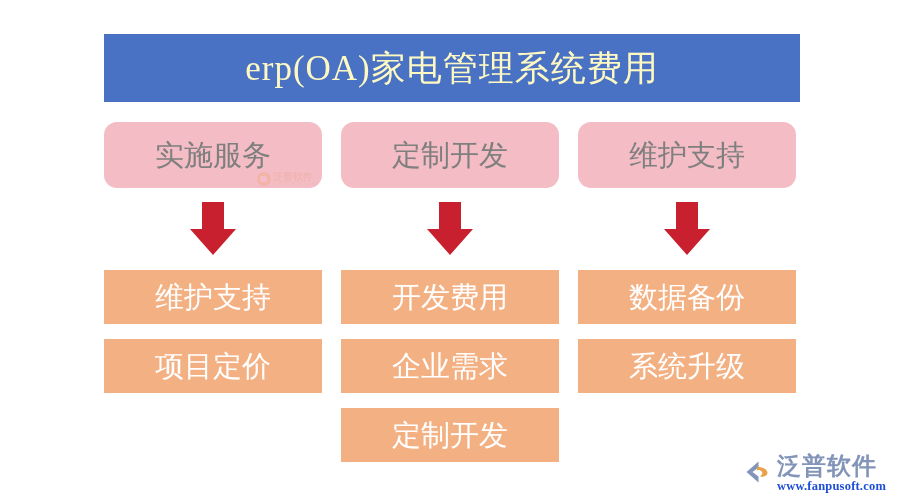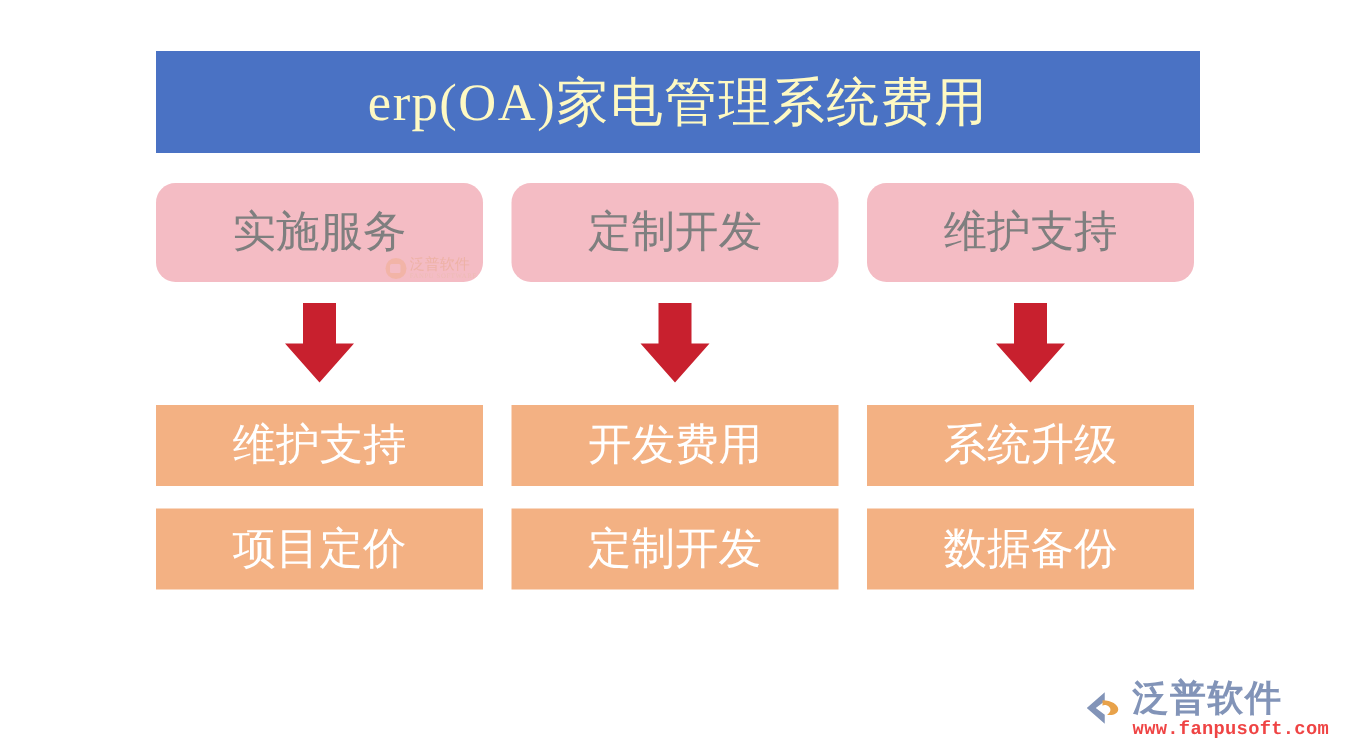--- a/index.html
+++ b/index.html
@@ -174,24 +174,24 @@
   }
   .corner-logo .logo-cn {
     font-size: 24px;
     color: #8294b8;
     letter-spacing: 1px;
     font-family: "Liberation Sans", sans-serif;
     font-weight: bold;
   }
   .corner-logo .logo-url {
     font-size: 12.5px;
-    color: #ef4444;
+    color: #1d4ed8;
     letter-spacing: 0.2px;
     margin-top: 2px;
-    font-family: Liberation Mono, monospace;
+    font-family: Liberation Serif, serif;
     font-weight: bold;
   }
 </style>
 </head>
 <body>
 
 <div id="canvas">
 
   <div class="title-banner">
     <span class="title-text">erp(OA)家电管理系统费用</span>
@@ -236,42 +236,45 @@
         <svg class="arrow-svg" width="48" height="54" viewBox="0 0 48 54">
           <polygon points="13,0 35,0 35,27 47,27 24,53 1,27 13,27" fill="#c8202e"></polygon>
         </svg>
       </div>
 
       <div class="orange-list">
         <div class="orange-row">
           <span class="label">开发费用</span>
         </div>
         <div class="orange-row">
+          <span class="label">企业需求</span>
+        </div>
+        <div class="orange-row">
           <span class="label">定制开发</span>
         </div>
       </div>
     </div>
 
     <div class="column">
       <div class="pink-card">
         <span class="label">维护支持</span>
       </div>
 
       <div class="arrow-wrap">
         <svg class="arrow-svg" width="48" height="54" viewBox="0 0 48 54">
           <polygon points="13,0 35,0 35,27 47,27 24,53 1,27 13,27" fill="#c8202e"></polygon>
         </svg>
       </div>
 
       <div class="orange-list">
         <div class="orange-row">
+          <span class="label">数据备份</span>
+        </div>
+        <div class="orange-row">
           <span class="label">系统升级</span>
-        </div>
-        <div class="orange-row">
-          <span class="label">数据备份</span>
         </div>
       </div>
     </div>
 
   </div>
 
   <div class="corner-logo">
     <svg class="logo-mark" viewBox="0 0 40 40">
       <path d="M20 2 A18 18 0 1 0 20 38 A18 18 0 1 1 20 2 Z" fill="#8294b8"></path>
       <path d="M6 20 L22 6 L22 14 L14 20 L22 26 L22 34 Z" fill="#8294b8"></path>

